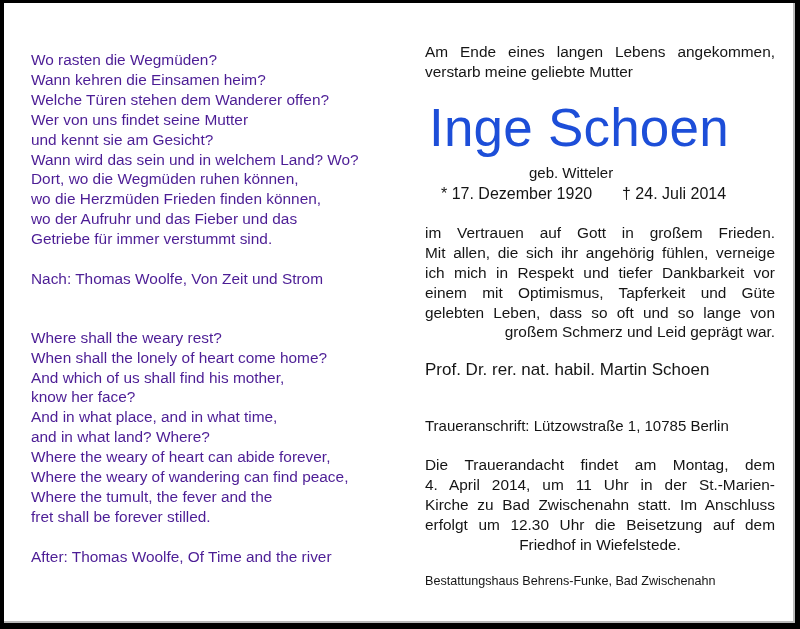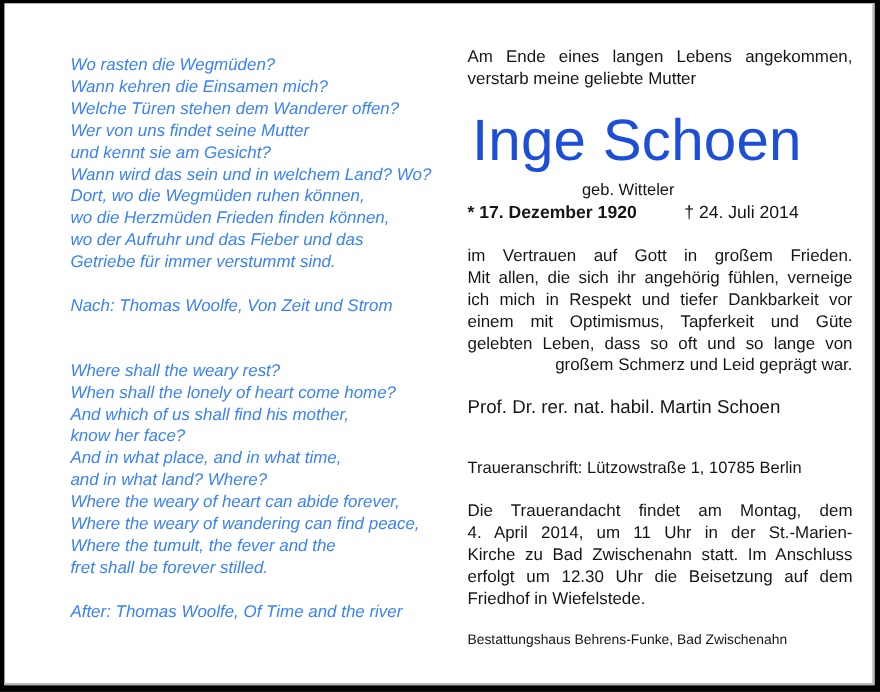--- a/index.html
+++ b/index.html
@@ -7,61 +7,61 @@
       width: 800px; height: 629px; background: #000; position: relative; overflow: hidden;
       font-family: "Liberation Sans", sans-serif; color: #111;
     }
     .sheet {
       position: absolute; left: 4px; top: 3px; width: 791px; height: 620px;
       background: #fff;
       box-shadow: inset -2px -2px 0 #b9b9b9;
     }
     .col-left {
       position: absolute; left: 27px; top: 47px; width: 360px;
-      font-style: italic; font-size: 15.4px; line-height: 19.9px; color: #3b82f6; margin-left: 33px;
+      font-size: 15.4px; line-height: 19.9px; color: #4c1d95;
     }
     .col-left .line { display: block; white-space: nowrap; }
     .col-left .gap { height: 19.9px; }
     .col-left .attrib { display: block; white-space: nowrap; }
     .col-left .gap-lg { height: 19px; }
 
     .col-right {
       position: absolute; left: 417px; top: 0; width: 355px;
       font-size: 15.4px; line-height: 19.9px; color: #151515;
     }
     .intro { position: absolute; top: 39px; left: 4px; width: 350px; }
     .intro .l1 { display: block; text-align: justify; text-align-last: justify; }
     .intro .l2 { display: block; }
     .name {
       position: absolute; top: 95px; left: 8px; font-size: 53px; line-height: 60px;
       letter-spacing: 0.2px; color: #1d4ed8; white-space: nowrap;
     }
     .maiden { position: absolute; top: 160px; left: 108px; font-size: 15px; white-space: nowrap; }
     .dates { position: absolute; top: 181px; left: 4px; width: 340px; font-size: 16px; white-space: nowrap; }
-    .dates .birth { position: absolute; left: 0; font-weight: bold; }
+    .dates .birth { position: absolute; left: 16px; }
     .dates .death { position: absolute; left: 197px; }
     .body-text { position: absolute; top: 220px; left: 4px; width: 350px; }
     .body-text span.l { display: block; text-align: justify; text-align-last: justify; height: 19.9px; }
     .body-text span.last { display: block; text-align: right; }
     .signer { position: absolute; top: 357px; left: 4px; font-size: 17px; white-space: nowrap; }
     .address { position: absolute; top: 413px; left: 4px; font-size: 15px; white-space: nowrap; }
     .service { position: absolute; top: 452px; left: 4px; width: 350px; }
     .service span.l { display: block; text-align: justify; text-align-last: justify; height: 19.9px; }
-    .service span.last { display: block; text-align: left; }
+    .service span.last { display: block; text-align: center; }
     .undertaker { position: absolute; top: 569px; left: 4px; font-size: 12.6px; white-space: nowrap; }
   </style>
 </head>
 <body>
 
 <div class="sheet">
 
   <div class="col-left">
     <div>
       <span class="line">Wo rasten die Wegmüden?</span>
-      <span class="line">Wann kehren die Einsamen mich?</span>
+      <span class="line">Wann kehren die Einsamen heim?</span>
       <span class="line">Welche Türen stehen dem Wanderer offen?</span>
       <span class="line">Wer von uns findet seine Mutter</span>
       <span class="line">und kennt sie am Gesicht?</span>
       <span class="line">Wann wird das sein und in welchem Land? Wo?</span>
       <span class="line">Dort, wo die Wegmüden ruhen können,</span>
       <span class="line">wo die Herzmüden Frieden finden können,</span>
       <span class="line">wo der Aufruhr und das Fieber und das</span>
       <span class="line">Getriebe für immer verstummt sind.</span>
       <div class="gap"></div>
       <span class="attrib">Nach: Thomas Woolfe, Von Zeit und Strom</span>

